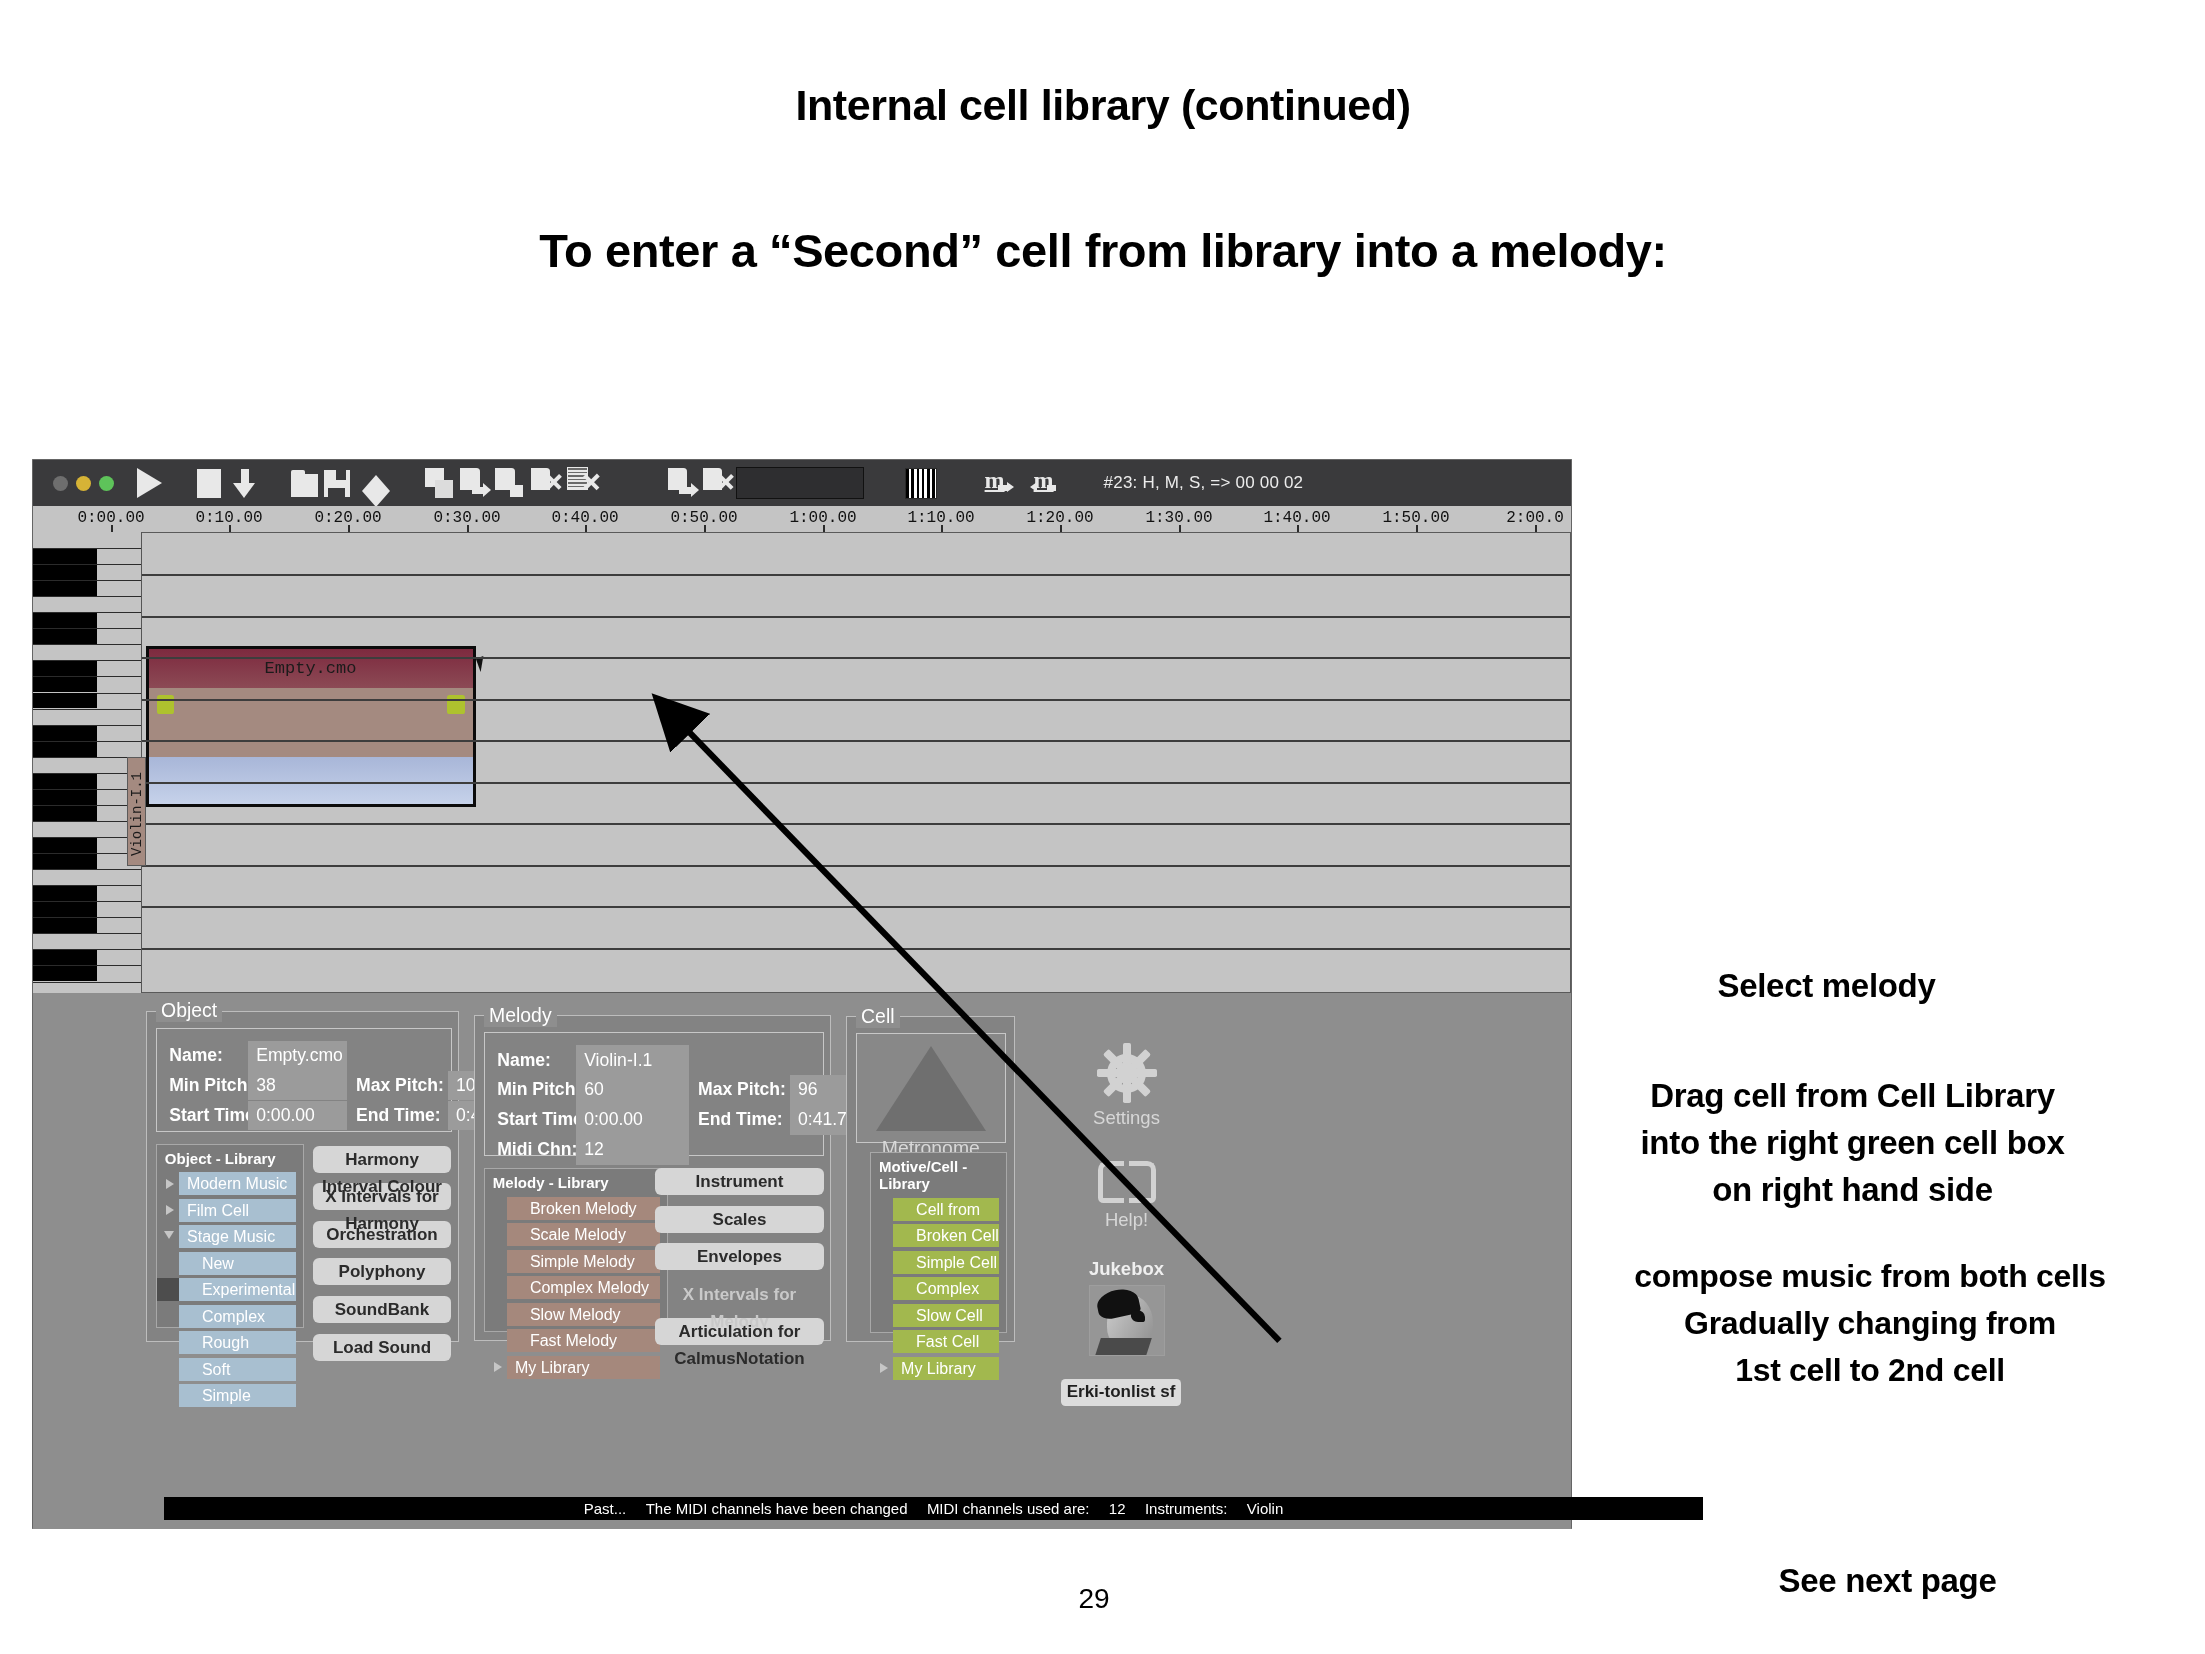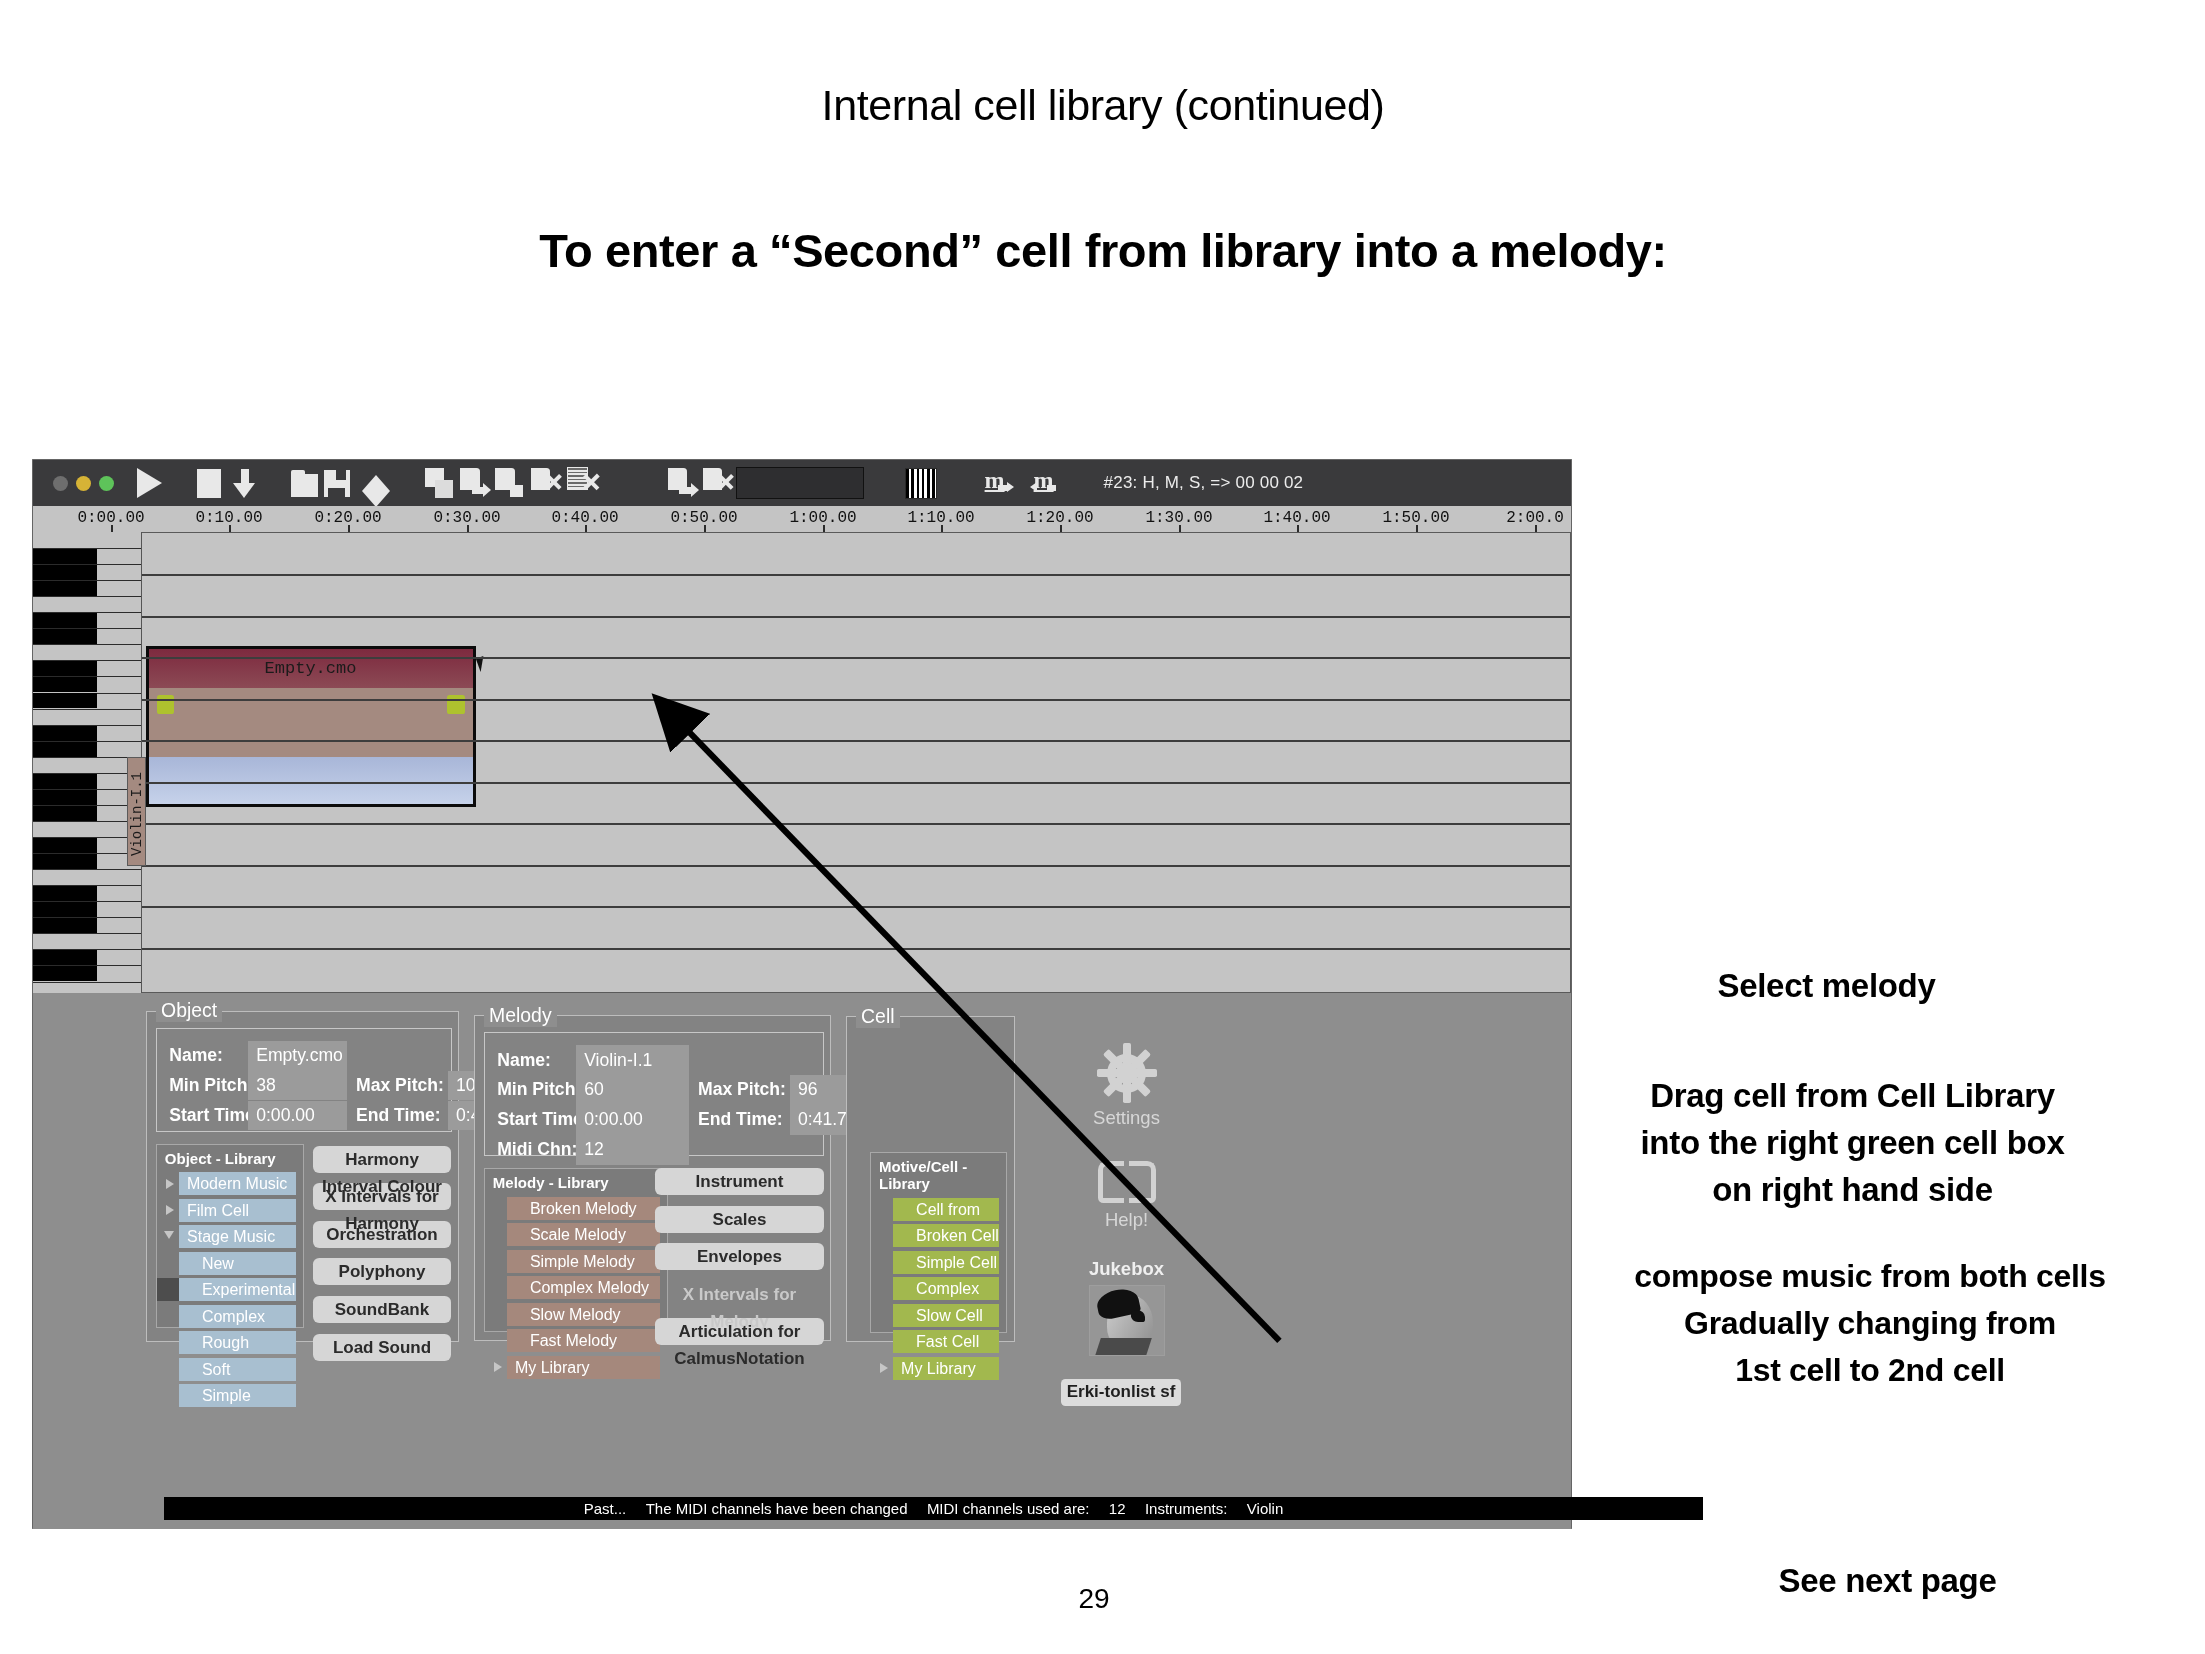--- a/index.html
+++ b/index.html
@@ -4,21 +4,21 @@
 <style>
   html,body{margin:0;padding:0;}
   body{
     width:2206px;height:1654px;background:#ffffff;
     font-family:"Liberation Sans", sans-serif;
     overflow:hidden;position:relative;
   }
   
   .slide-title{
     position:absolute;left:0;top:81px;width:2206px;text-align:center;
-    font-size:43px;font-weight:normal;color:#000;letter-spacing:-0.4px;
+    font-size:43px;font-weight:bold;color:#000;letter-spacing:-0.4px;
   }
   .slide-sub{
     position:absolute;left:0;top:223px;width:2206px;text-align:center;
     font-size:47px;font-weight:bold;color:#000;letter-spacing:-0.4px;
   }
   .page-num{
     position:absolute;left:1041px;top:1583px;width:106px;text-align:center;
     font-size:28px;color:#000;
   }
   
@@ -544,20 +544,25 @@
           <div class="btn">Instrument</div>
           <div class="btn">Scales</div>
           <div class="btn">Envelopes</div>
           <div class="btnlbl">X Intervals for Melody</div>
           <div class="btn">Articulation for CalmusNotation</div>
         </div>
     </div>
 
     <div class="group" style="left:813px;top:23px;width:169px;height:326px;">
       <div class="gtitle">Cell</div>
+      <div class="metro" style="left:8.8px;top:16px;width:150px;height:110px;">
+        <div class="tri2"></div>
+        <div class="mlbl">Metronome</div>
+        <div class="mval">60</div>
+      </div>
       <div class="libbox" id="cell-lib" style="left:23px;top:135px;width:137px;height:181px;">
         <div class="libhdr">Motive/Cell  - Library</div>
       <div class="librow green">
             <span class="tri blank"></span>
             <span class="libtxt ind">Cell from MIDI</span>
           </div>
           <div class="librow green">
             <span class="tri blank"></span>
             <span class="libtxt ind">Broken Cell</span>
           </div>

